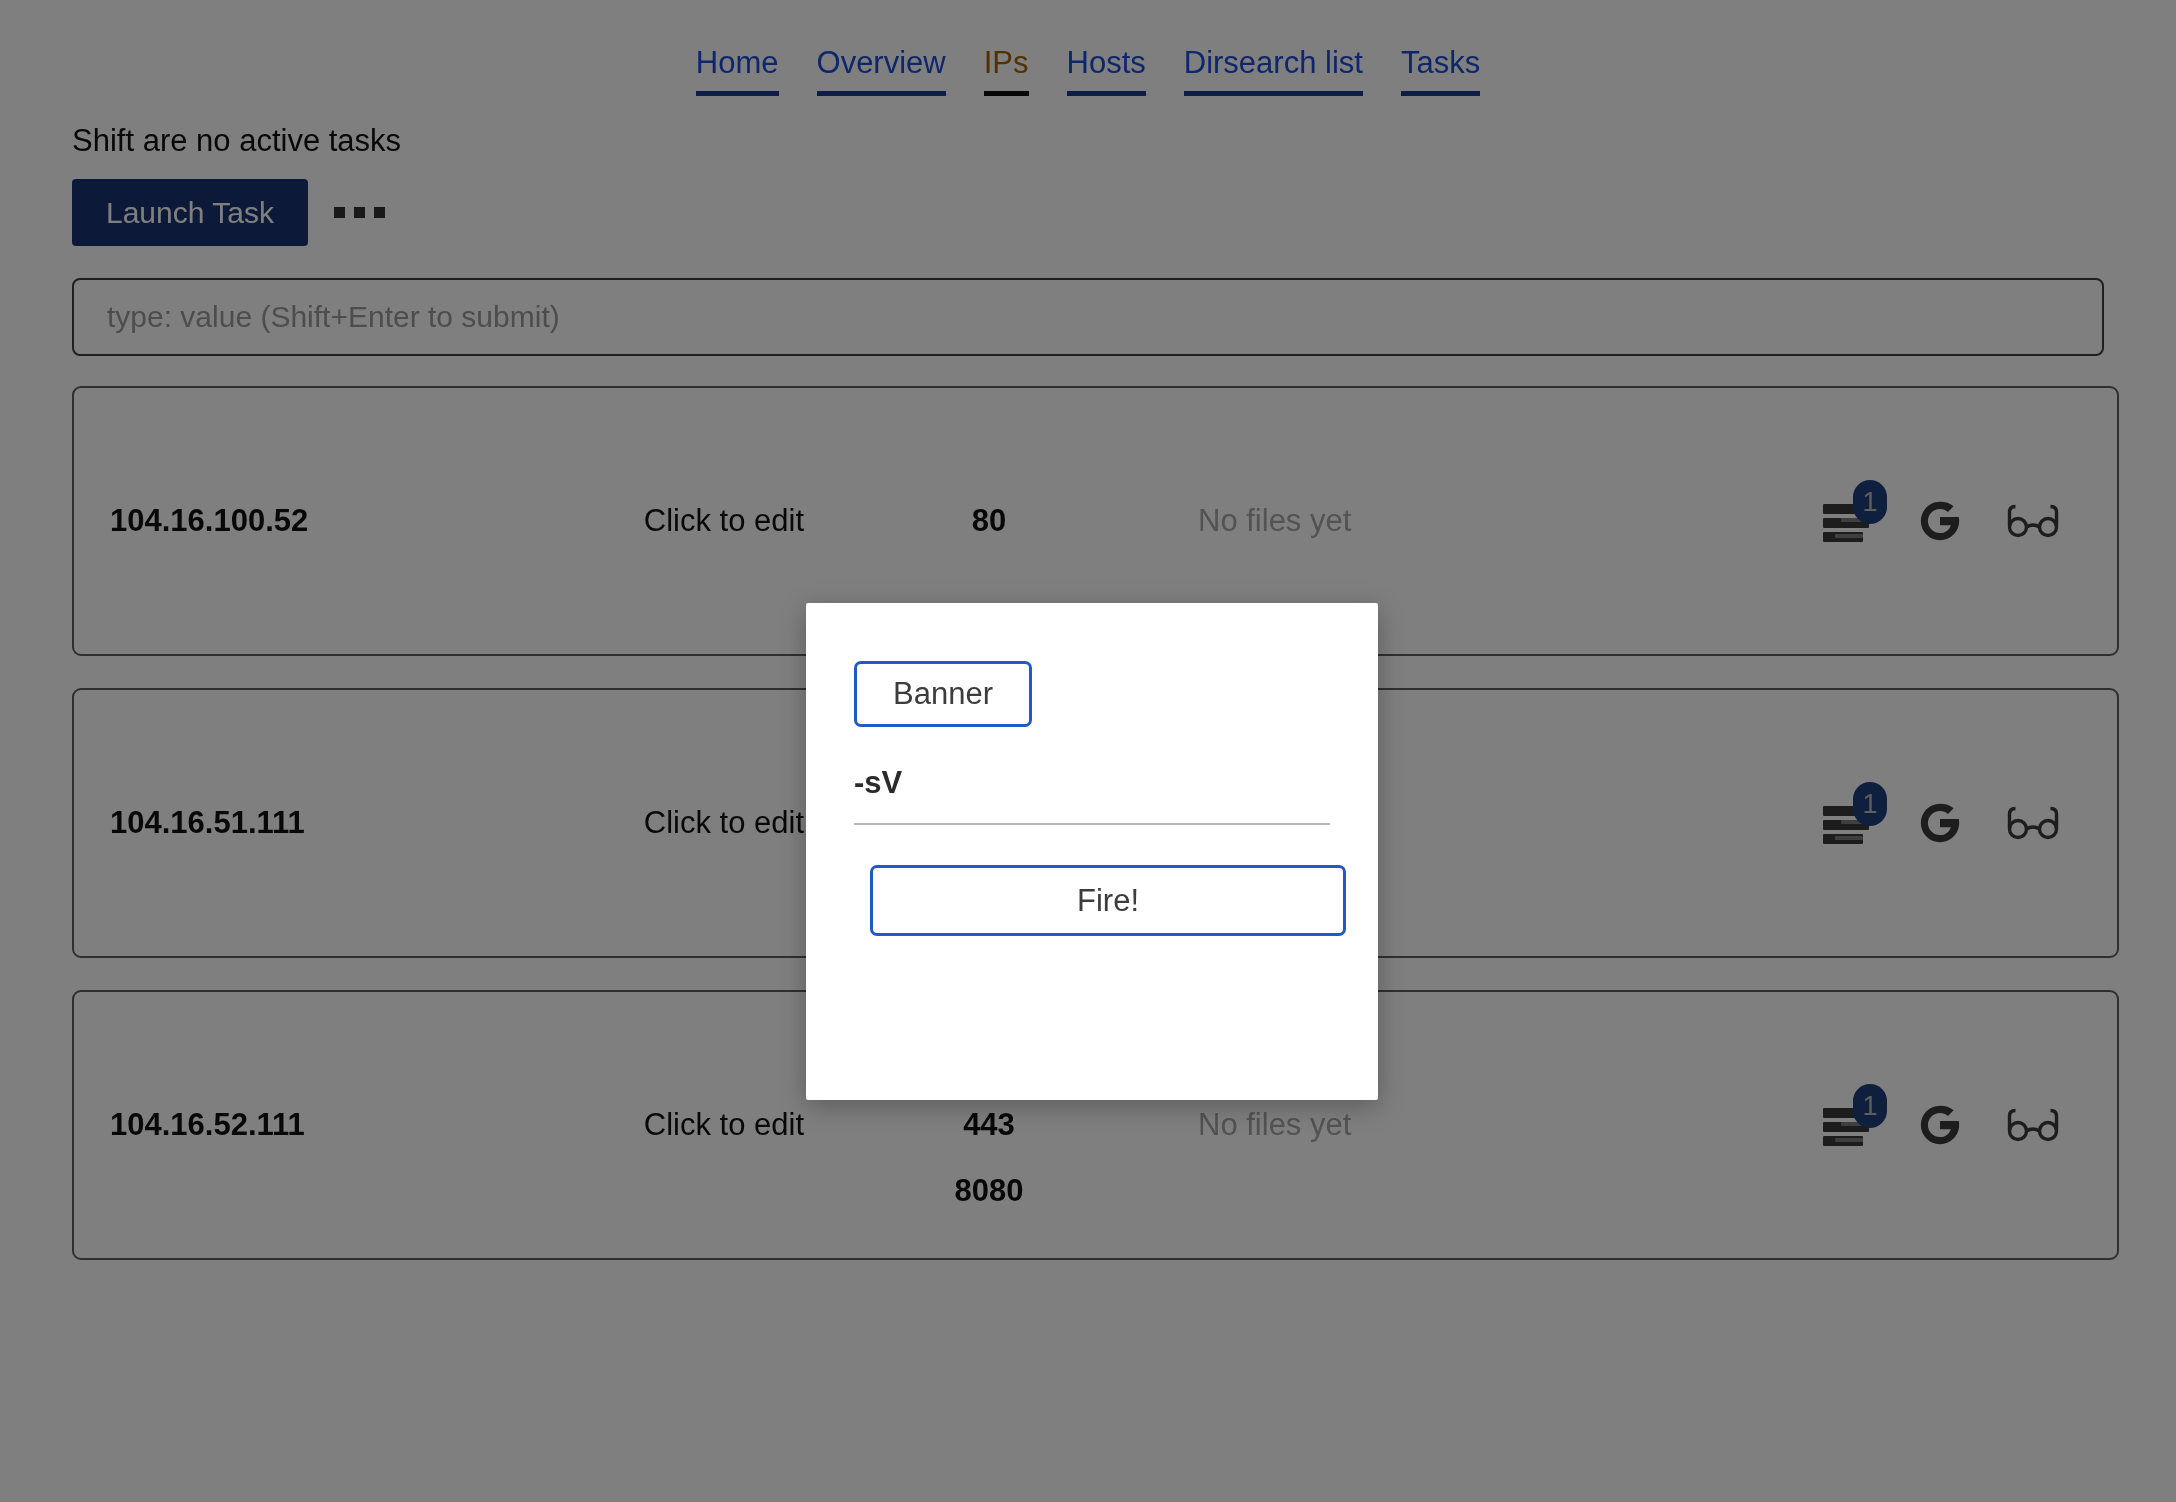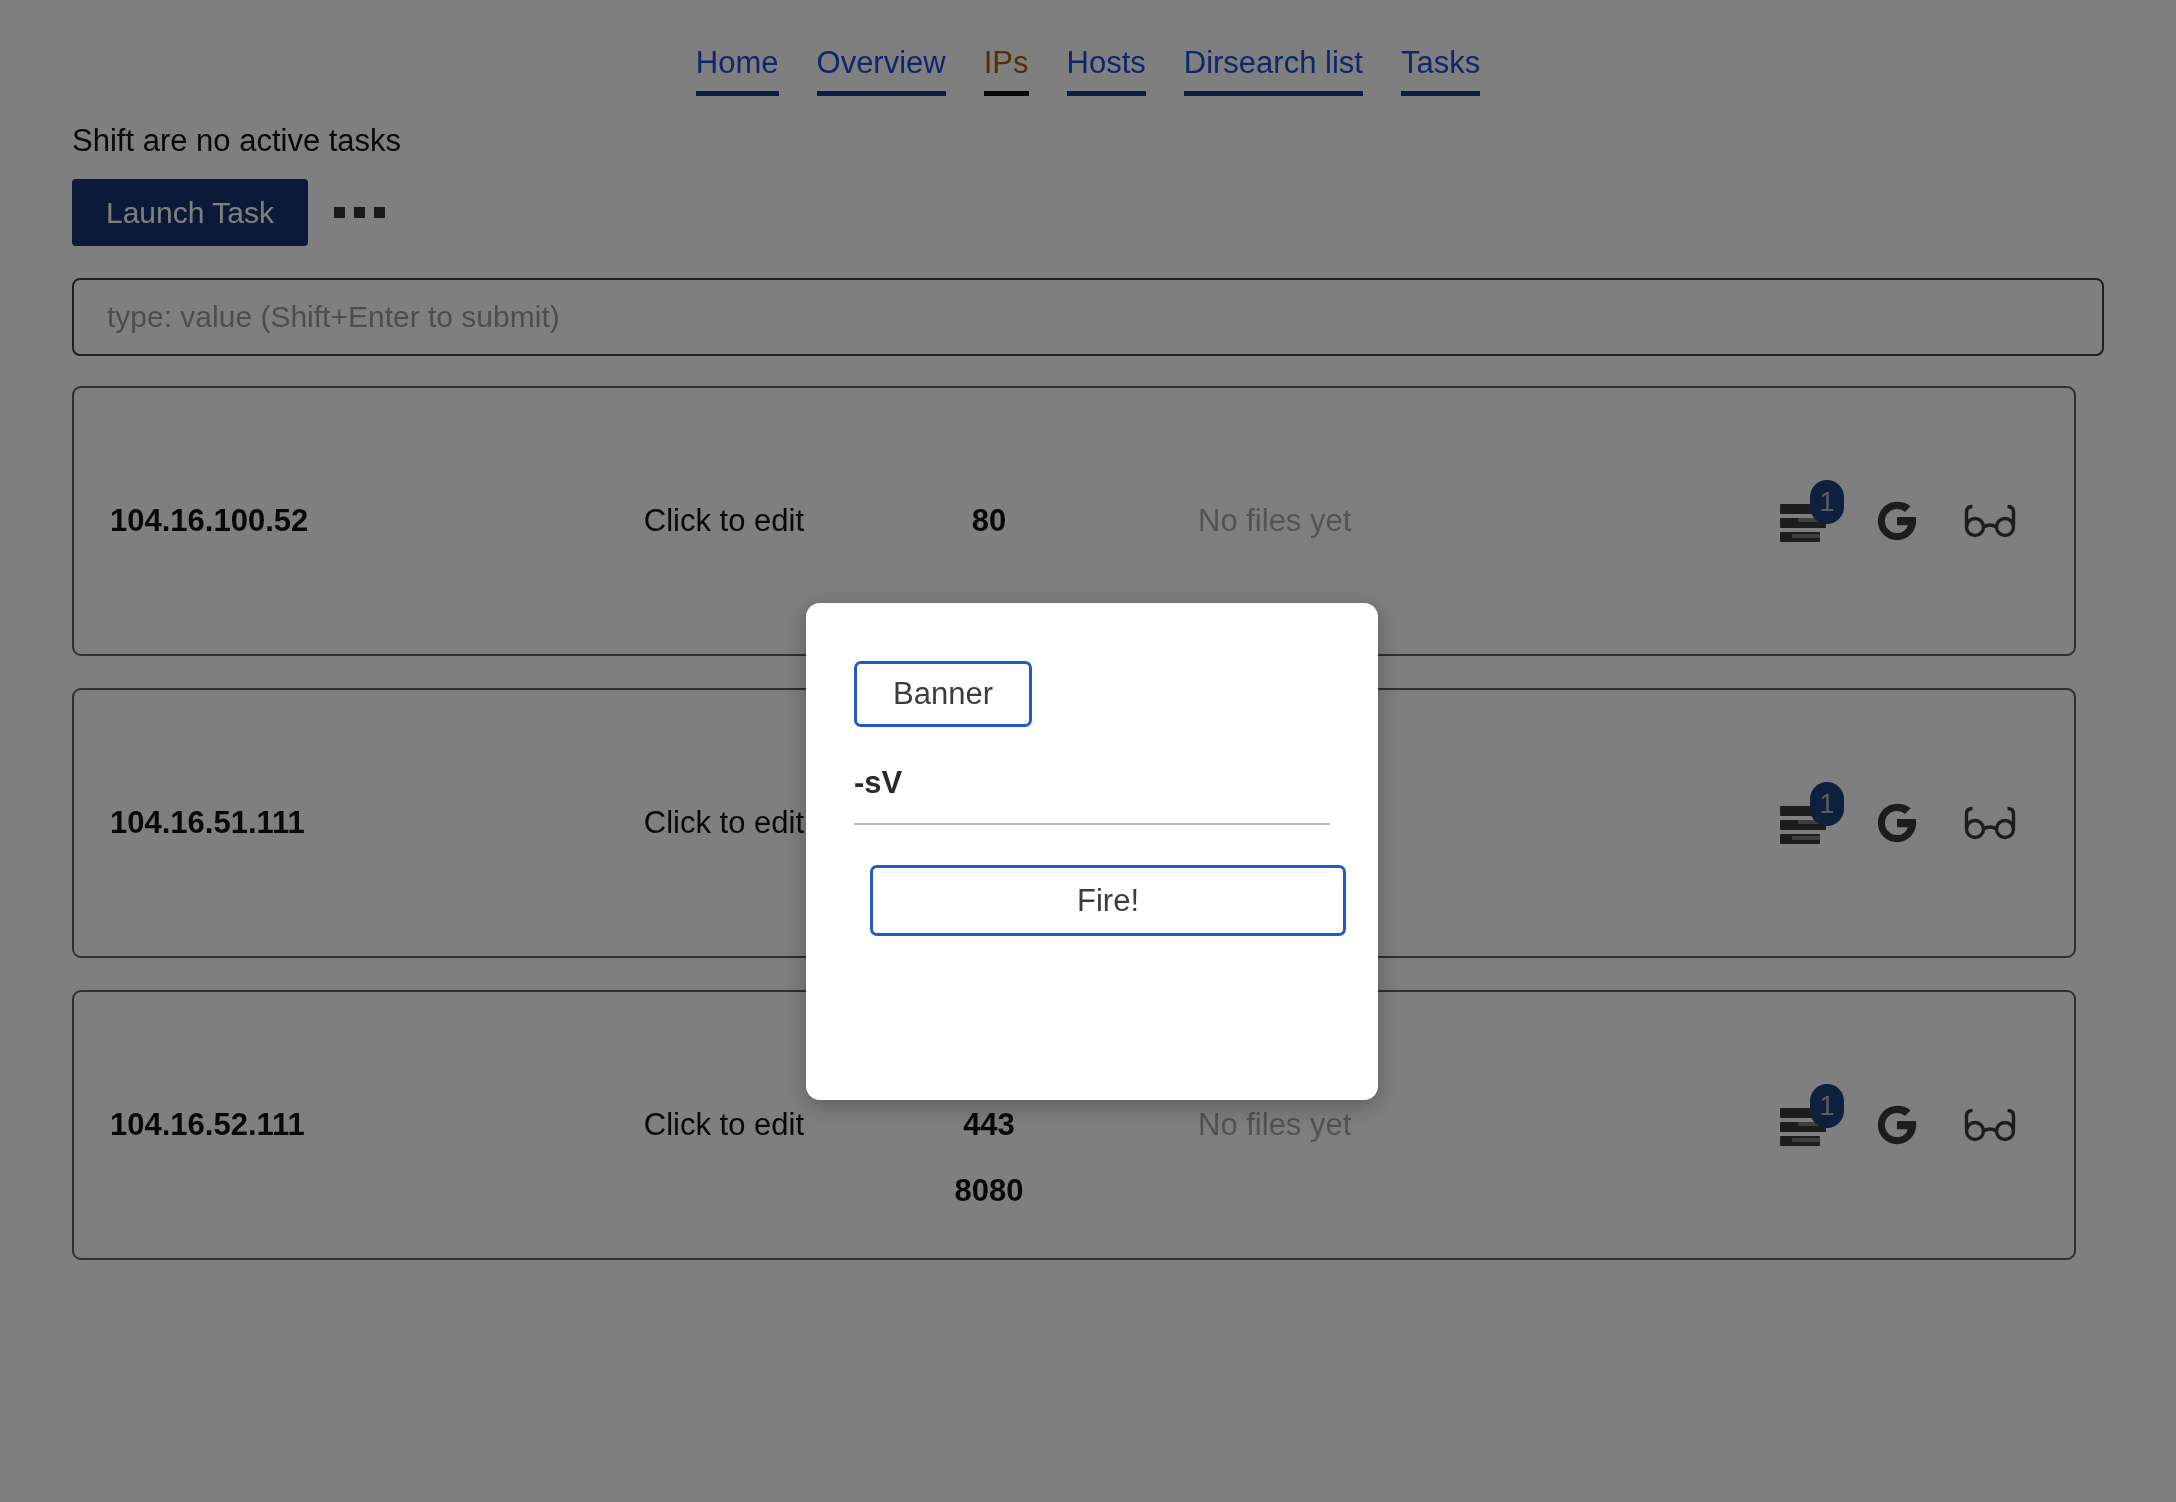--- a/index.html
+++ b/index.html
@@ -104,21 +104,21 @@
     color: #111;
     padding: 0 33px;
   }
   .search-input::placeholder {
     color: #9b9b9b;
     opacity: 1;
   }
 
   
   .cards {
-    margin: 30px 100px 0 72px;
+    margin: 30px 57px 0 72px;
     display: flex;
     flex-direction: column;
     gap: 32px;
   }
   .card {
     border: 2px solid #5e5e5e;
     border-radius: 9px;
     min-height: 270px;
     display: flex;
     align-items: center;
@@ -214,21 +214,21 @@
     background: rgba(0,0,0,0.5);
     z-index: 50;
   }
   #modal {
     position: absolute;
     left: 806px;
     top: 603px;
     width: 572px;
     height: 497px;
     background: #ffffff;
-    border-radius: 14px;
+    border-radius: 2px;
     z-index: 60;
     box-shadow: 0 6px 26px rgba(0,0,0,0.28);
     box-sizing: border-box;
     padding: 0;
   }
   .modal-inner {
     padding: 58px 48px 0 48px;
   }
   .banner-btn {
     display: inline-block;

